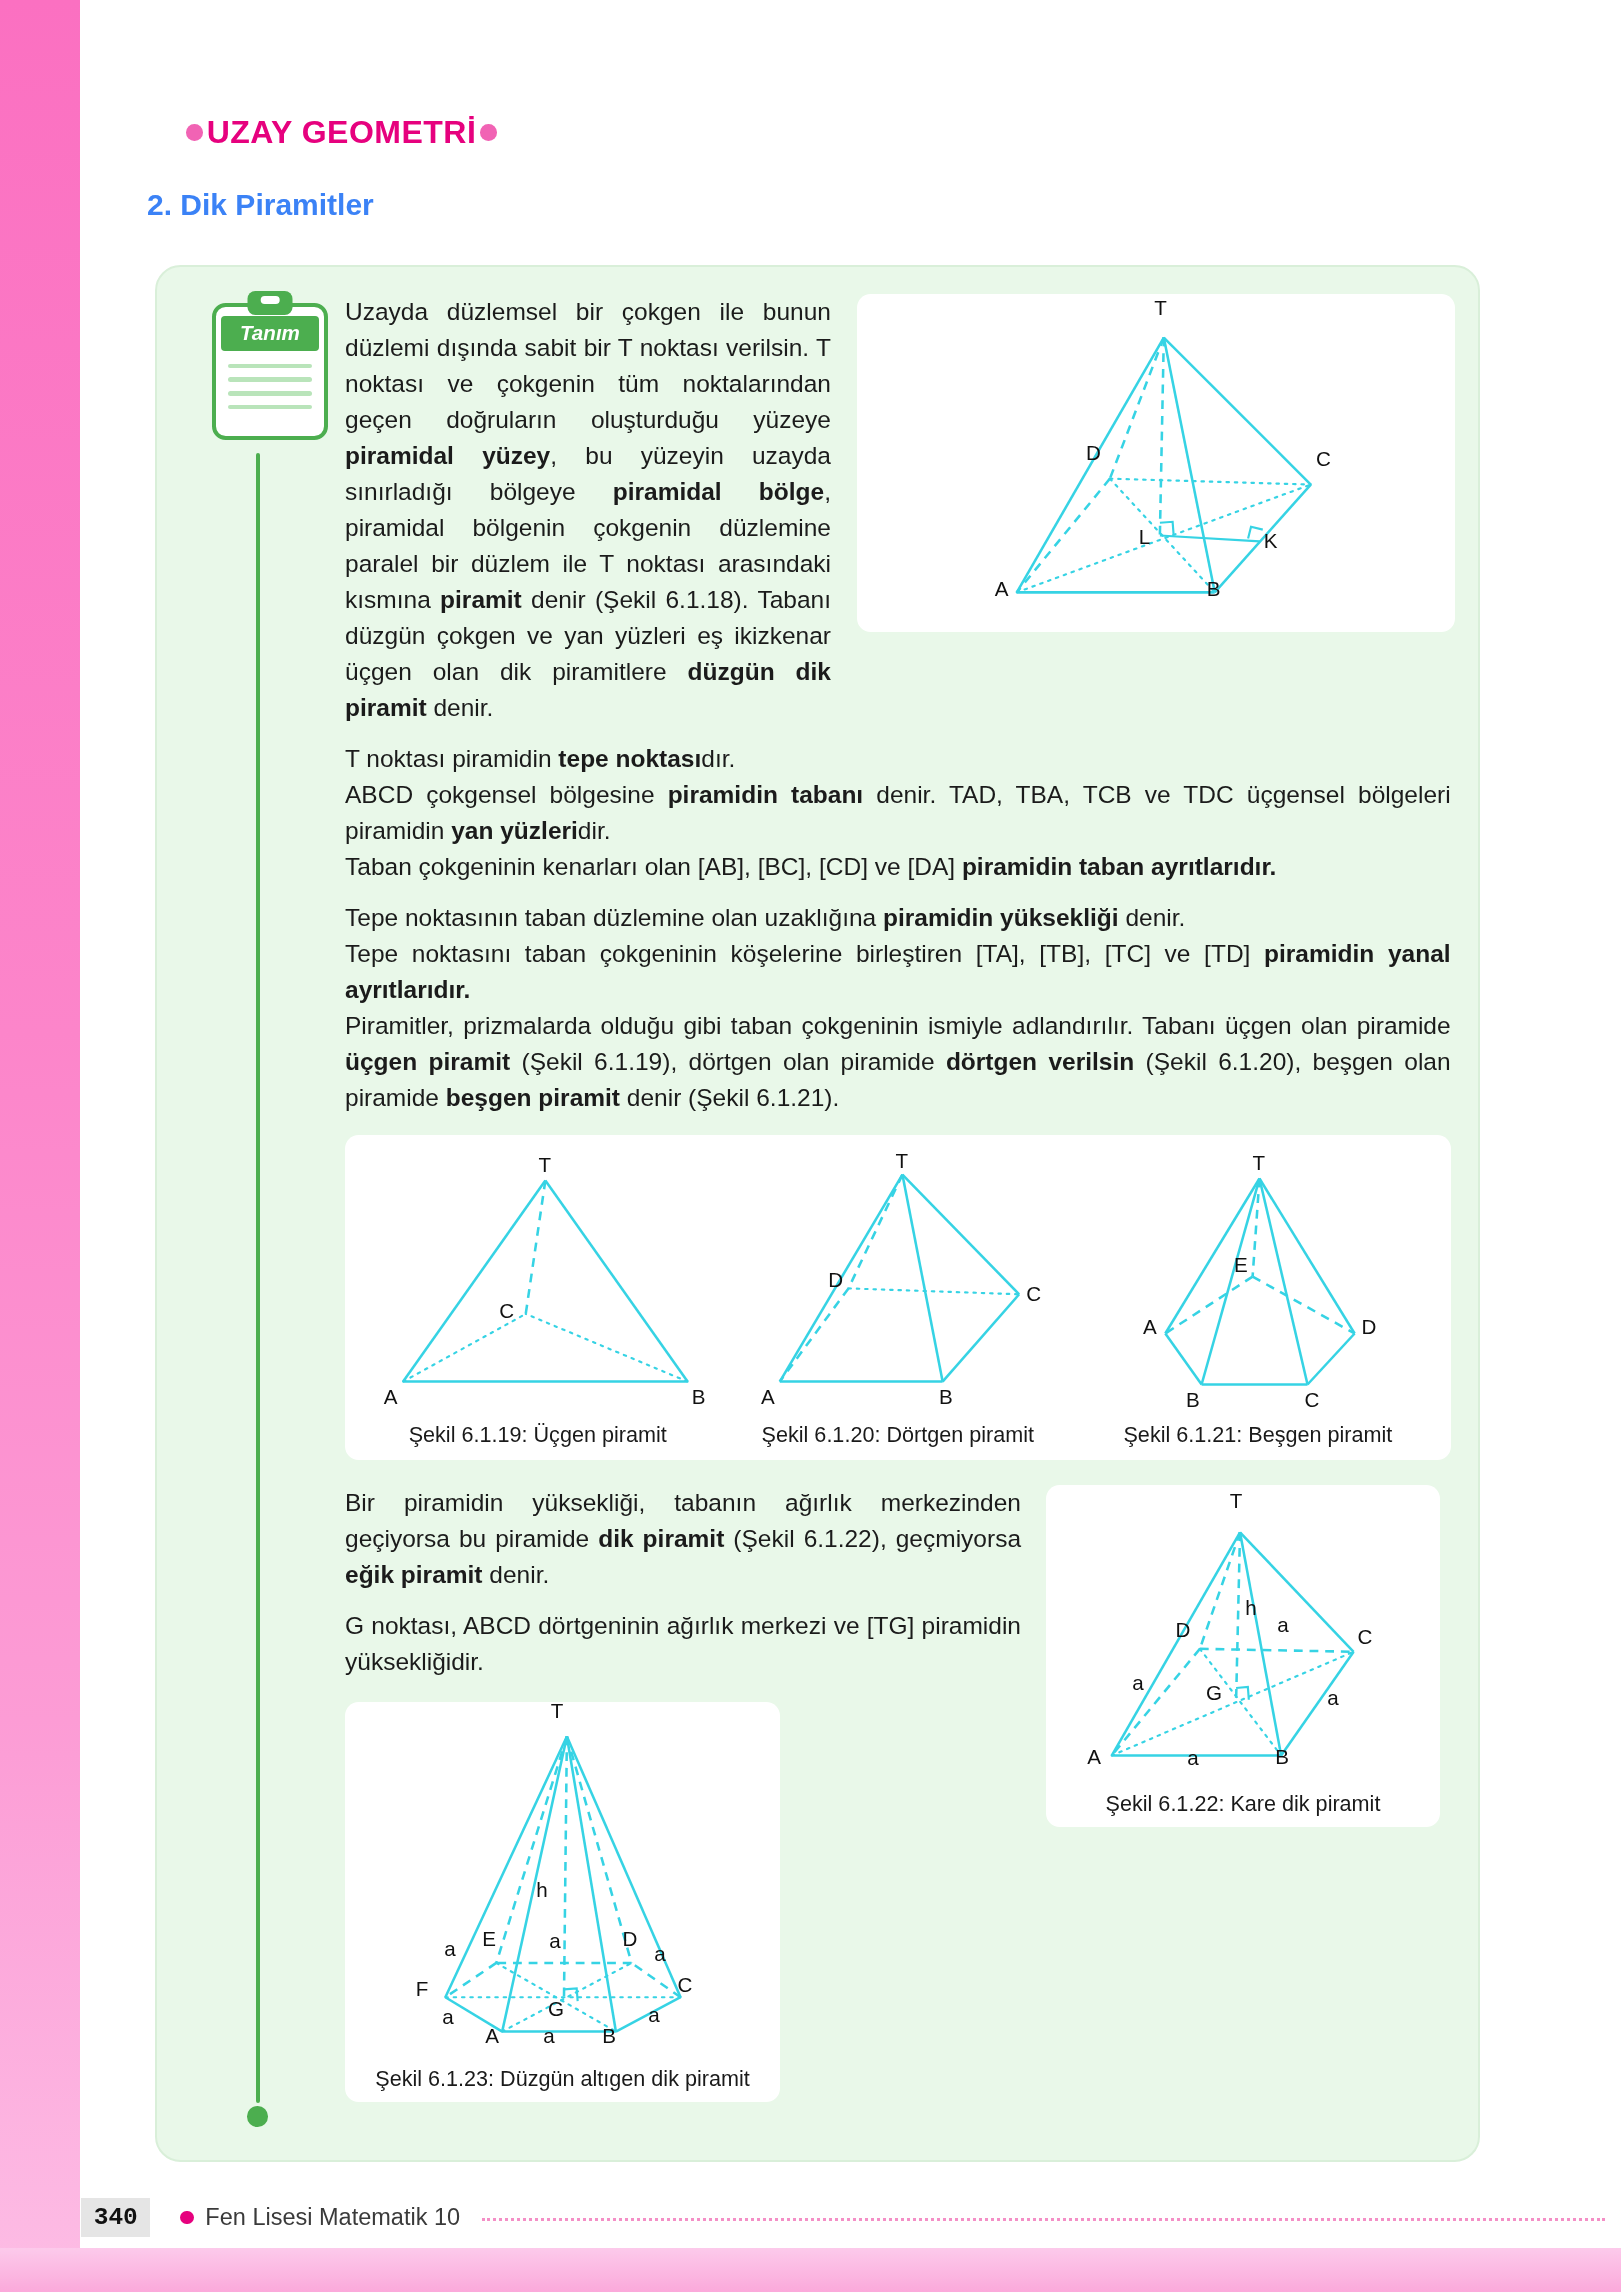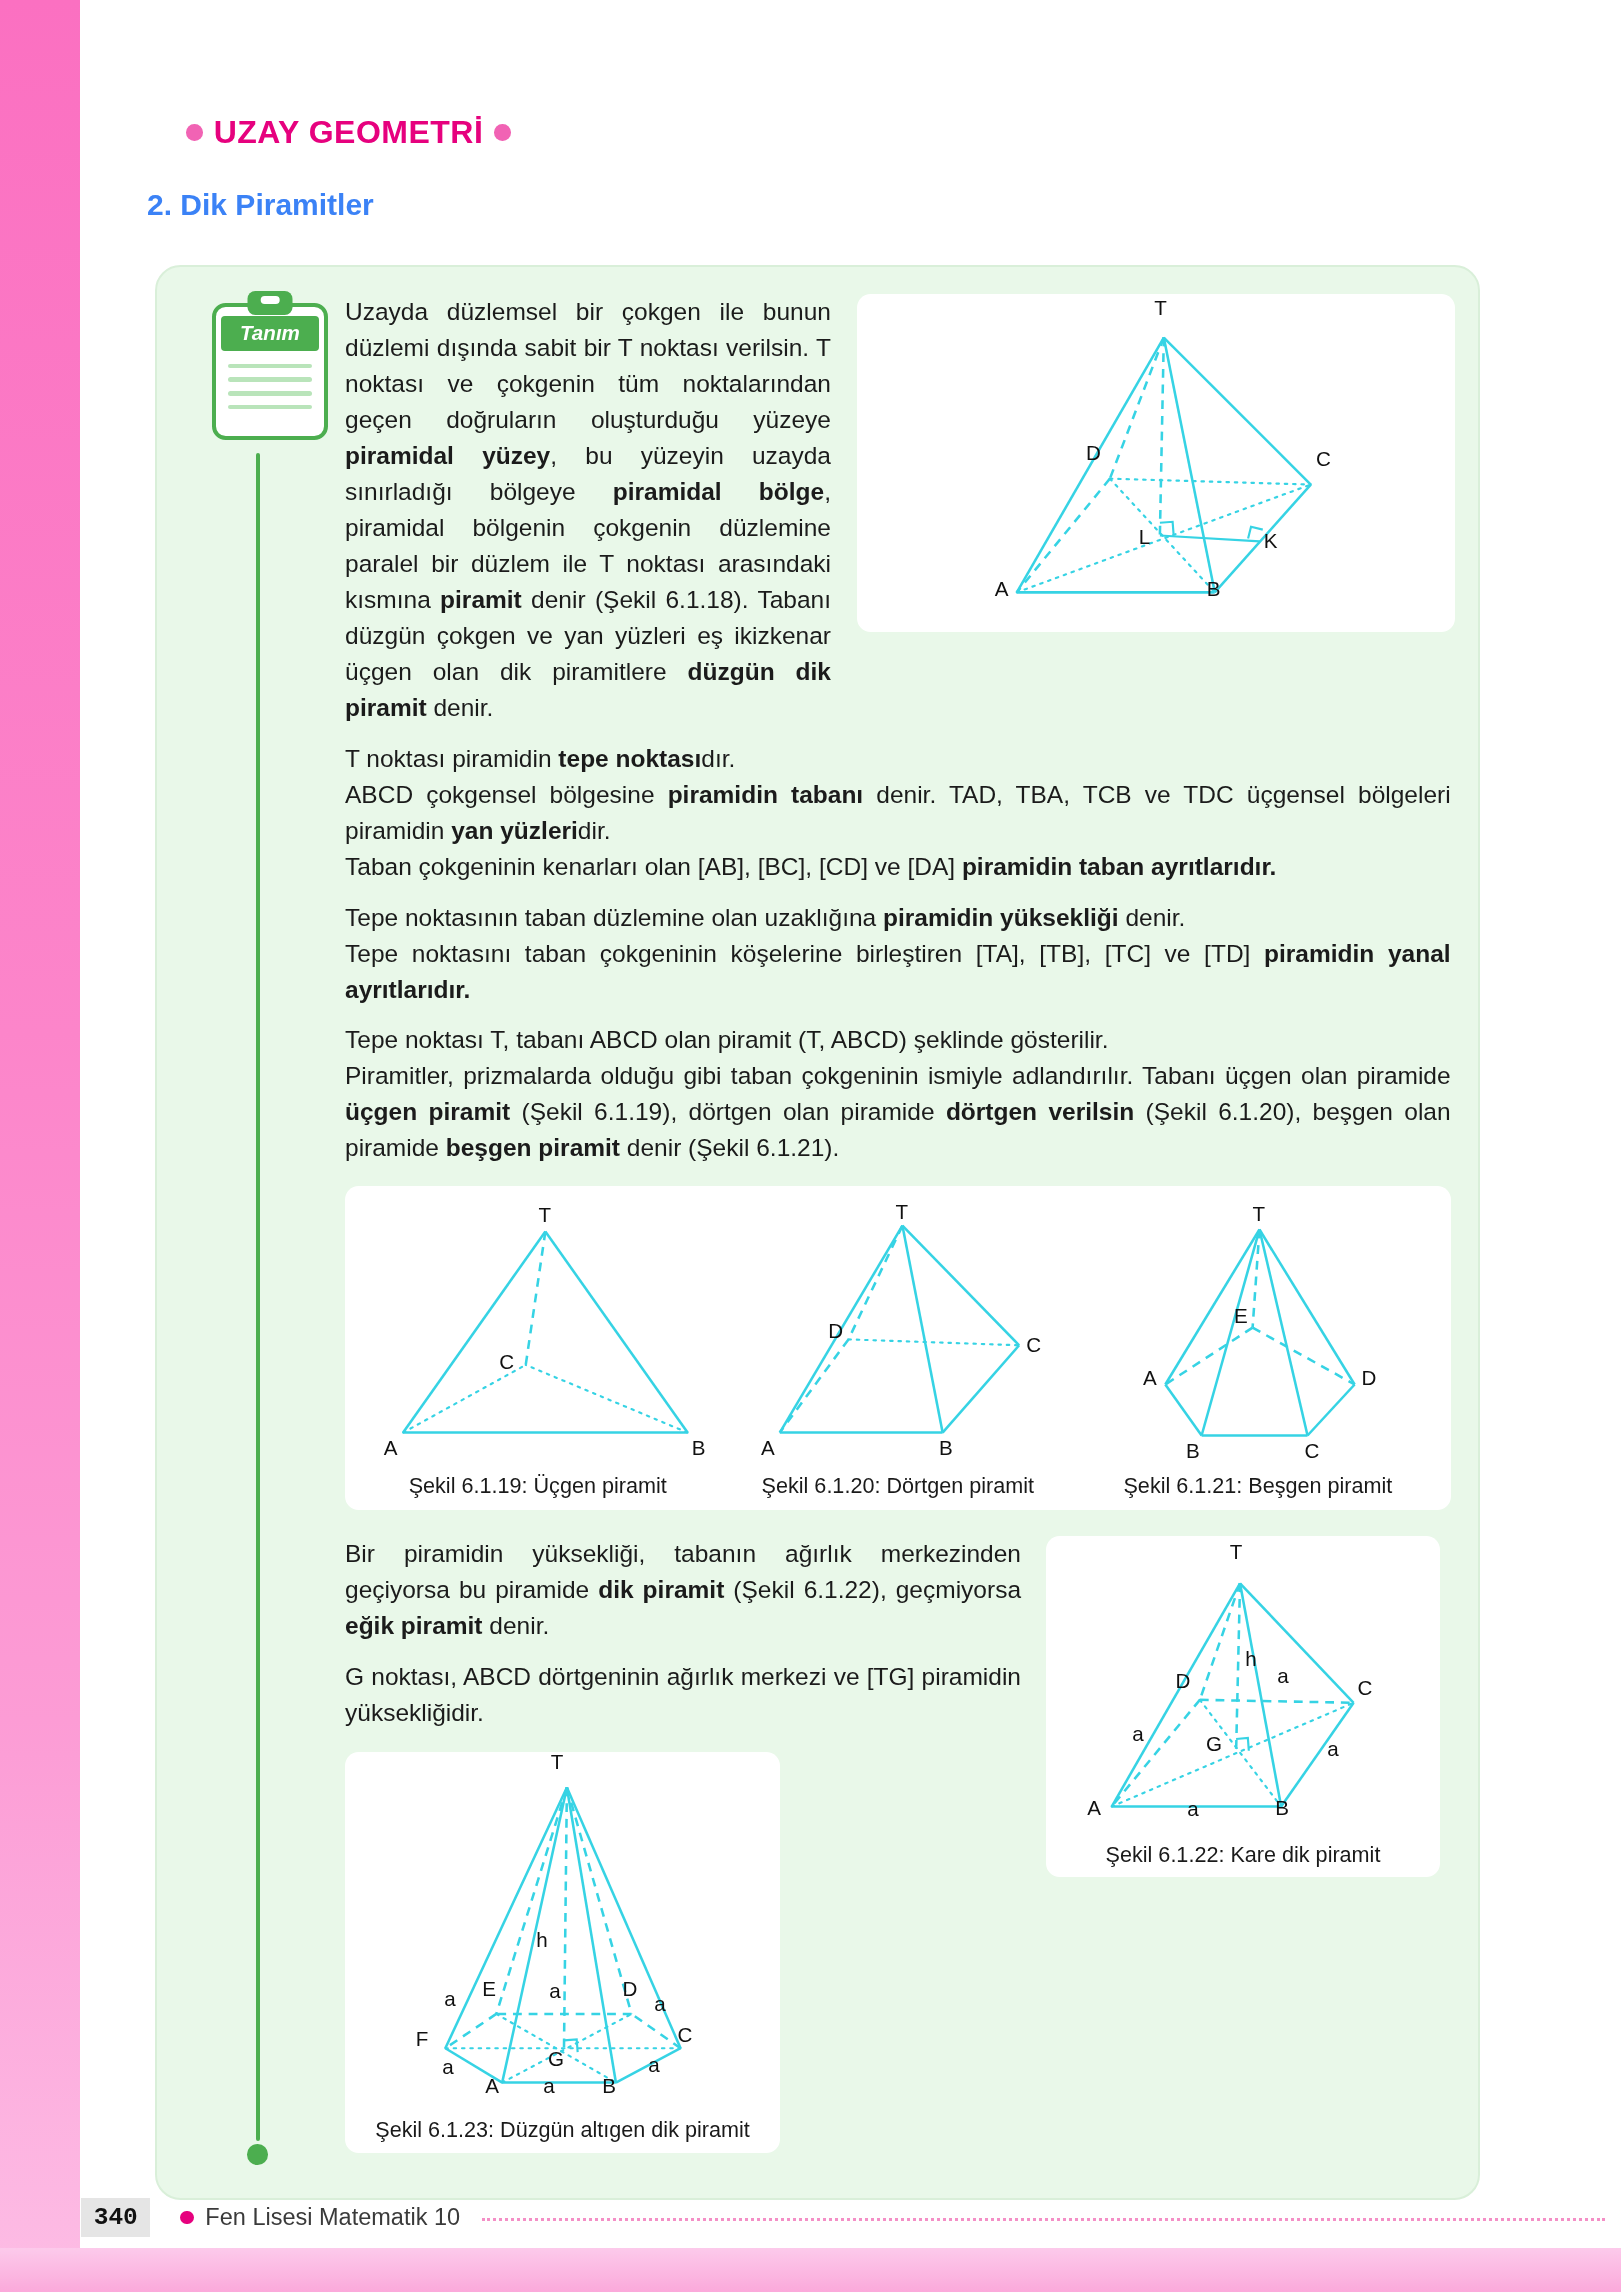--- a/index.html
+++ b/index.html
@@ -7,21 +7,21 @@
   body { font-family:"Liberation Sans","DejaVu Sans",sans-serif; color:#1b1b1b; }
   .page { position:relative; width:1621px; height:2293px; background:#ffffff; overflow:hidden; }
 
   
   .left-strip { position:absolute; left:0; top:0; bottom:0; width:80px;
     background:linear-gradient(180deg,#fb70c1 0%,#fc85ca 45%,#fc9cd5 75%,#fdbde5 100%); }
   .bottom-band { position:absolute; left:0; right:0; bottom:0; height:45px;
     background:linear-gradient(180deg,#fccaeb 0%,#fba8da 100%); }
 
   
-  .chapter-header { position:absolute; left:186px; top:114px; display:flex; align-items:center; gap:11px; }
+  .chapter-header { position:absolute; left:186px; top:114px; display:flex; align-items:center; gap:4px; }
   .hdr-dot { width:16.7px; height:16.7px; border-radius:50%; background:#f163b4; }
   .chapter-title { font-size:32px; font-weight:bold; color:#e6017e; letter-spacing:0.5px; }
   .section-title { position:absolute; left:147px; top:188px; font-size:30px; font-weight:bold; color:#3b82f6; }
 
   
   .panel { position:absolute; left:155px; top:265px; width:1325px; min-height:1897px;
     background:#e9f8e9; border:2px solid #d9efd9; border-radius:25.5px;
     padding:27.4px 27.4px 45px 188px; }
 
   
@@ -144,21 +144,20 @@
       </div>
     </div>
 
     <p class="para gap-top"><span>T noktası piramidin </span><span class="b">tepe noktası</span><span>dır.</span></p>
     <p class="para"><span>ABCD çokgensel bölgesine </span><span class="b">piramidin tabanı</span><span> denir. TAD, TBA, TCB ve TDC üçgensel bölgeleri piramidin </span><span class="b">yan yüzleri</span><span>dir.</span></p>
 
     <p class="para"><span>Taban çokgeninin kenarları olan [AB], [BC], [CD] ve [DA] </span><span class="b">piramidin taban ayrıtlarıdır.</span></p>
     <p class="para gap-top"><span>Tepe noktasının taban düzlemine olan uzaklığına </span><span class="b">piramidin yüksekliği</span><span> denir.</span></p>
     <p class="para"><span>Tepe noktasını taban çokgeninin köşelerine birleştiren [TA], [TB], [TC] ve [TD] </span><span class="b">piramidin yanal ayrıtlarıdır.</span></p>
 
-    <p class="para gap-top"><span>Tepe noktası T, tabanı ABCD olan piramit (T, ABCD) şeklinde gösterilir.</span></p>
     <p class="para"><span>Piramitler, prizmalarda olduğu gibi taban çokgeninin ismiyle adlandırılır. Tabanı üçgen olan piramide </span><span class="b">üçgen piramit</span><span> (Şekil 6.1.19), dörtgen olan piramide </span><span class="b">dörtgen verilsin</span><span> (Şekil 6.1.20), beşgen olan piramide </span><span class="b">beşgen piramit</span><span> denir (Şekil 6.1.21).</span></p>
 
     <div class="whitebox trio">
 
       <div class="fig">
         <svg width="358" height="263" viewBox="0 0 365 268">
           <g class="edge dots">
             <line x1="45" y1="235" x2="170" y2="166"></line>
             <line x1="335" y1="235" x2="170" y2="166"></line>
           </g>

